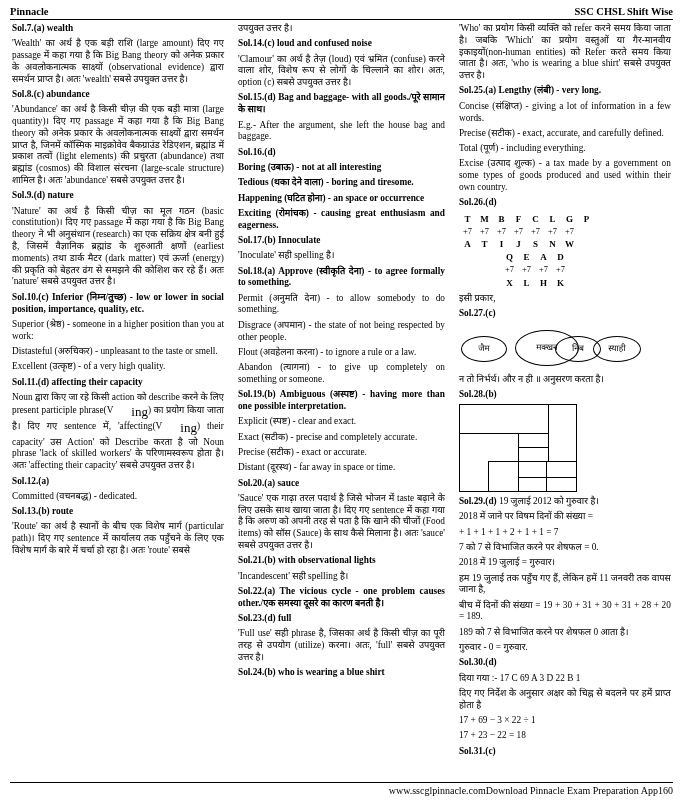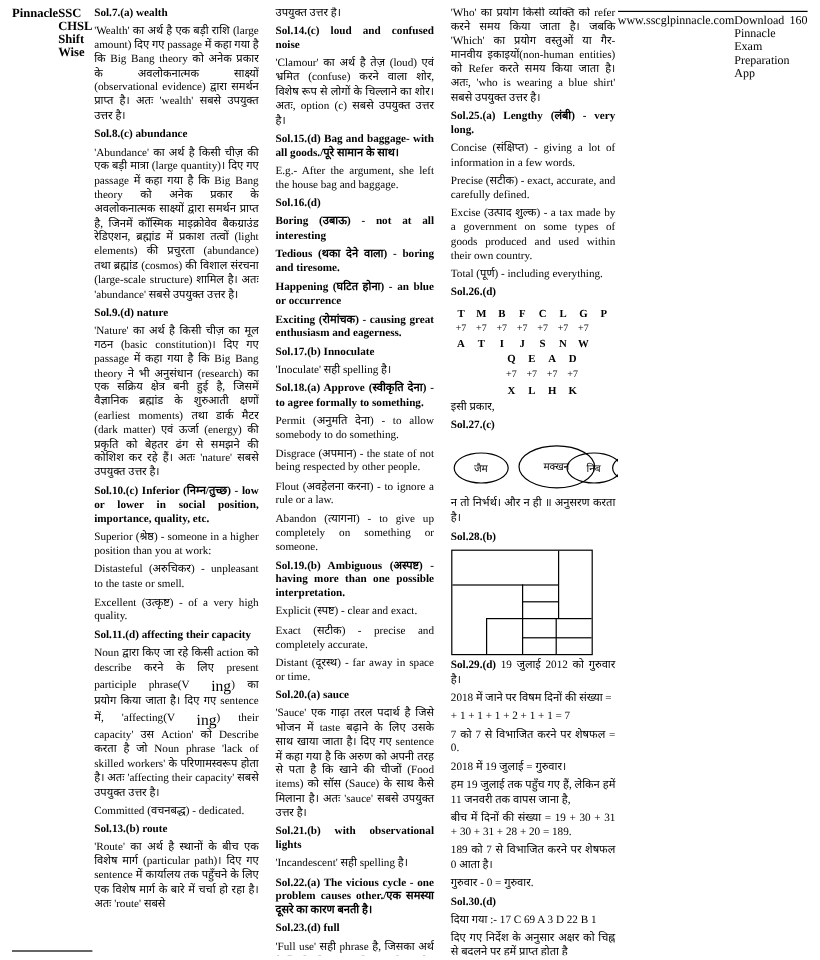--- a/index.html
+++ b/index.html
@@ -13,21 +13,21 @@
     font-family: "Liberation Serif", serif;
     color: #000;
     overflow: hidden;
   }
   .page {
     width: 683px;
     height: 800px;
     box-sizing: border-box;
     padding: 6px 10px 4px 10px;
     display: flex;
-    flex-direction: row;
+    flex-direction: column;
     position: relative;
   }
   .header {
     display: flex;
     justify-content: space-between;
     align-items: baseline;
     font-size: 10.5px;
     font-weight: bold;
     border-bottom: 1.2px solid #000;
     padding-bottom: 2px;
@@ -158,64 +158,66 @@
       <p class="para qlabel">Sol.8.(c) abundance</p>
       <p class="para">'Abundance' का अर्थ है किसी चीज़ की एक बड़ी मात्रा (large quantity)। दिए गए passage में कहा गया है कि Big Bang theory को अनेक प्रकार के अवलोकनात्मक साक्ष्यों द्वारा समर्थन प्राप्त है, जिनमें कॉस्मिक माइक्रोवेव बैकग्राउंड रेडिएशन, ब्रह्मांड में प्रकाश तत्वों (light elements) की प्रचुरता (abundance) तथा ब्रह्मांड (cosmos) की विशाल संरचना (large-scale structure) शामिल है। अतः 'abundance' सबसे उपयुक्त उत्तर है।</p>
       <p class="para qlabel">Sol.9.(d) nature</p>
       <p class="para">'Nature' का अर्थ है किसी चीज़ का मूल गठन (basic constitution)। दिए गए passage में कहा गया है कि Big Bang theory ने भी अनुसंधान (research) का एक सक्रिय क्षेत्र बनी हुई है, जिसमें वैज्ञानिक ब्रह्मांड के शुरुआती क्षणों (earliest moments) तथा डार्क मैटर (dark matter) एवं ऊर्जा (energy) की प्रकृति को बेहतर ढंग से समझने की कोशिश कर रहे हैं। अतः 'nature' सबसे उपयुक्त उत्तर है।</p>
       <p class="para"><span class="b">Sol.10.(c) Inferior (निम्न/तुच्छ) - low or lower in social position, importance, quality, etc.</span></p>
       <p class="para">Superior (श्रेष्ठ) - someone in a higher position than you at work:</p>
       <p class="para">Distasteful (अरुचिकर) - unpleasant to the taste or smell.</p>
       <p class="para">Excellent (उत्कृष्ट) - of a very high quality.</p>
       <p class="para qlabel">Sol.11.(d) affecting their capacity</p>
       <p class="para">Noun द्वारा किए जा रहे किसी action को describe करने के लिए present participle phrase(V<span class="sub">ing</span>) का प्रयोग किया जाता है। दिए गए sentence में, 'affecting(V<span class="sub">ing</span>) their capacity' उस Action' को Describe करता है जो Noun phrase 'lack of skilled workers' के परिणामस्वरूप होता है। अतः 'affecting their capacity' सबसे उपयुक्त उत्तर है।</p>
+      <p class="para qlabel">Sol.12.(a)</p>
       <p class="para">Committed (वचनबद्ध) - dedicated.</p>
       <p class="para qlabel">Sol.13.(b) route</p>
       <p class="para">'Route' का अर्थ है स्थानों के बीच एक विशेष मार्ग (particular path)। दिए गए sentence में कार्यालय तक पहुँचने के लिए एक विशेष मार्ग के बारे में चर्चा हो रहा है। अतः 'route' सबसे</p>
     </div>
 
     <div class="col c2">
       <p class="para">उपयुक्त उत्तर है।</p>
       <p class="para qlabel">Sol.14.(c) loud and confused noise</p>
       <p class="para">'Clamour' का अर्थ है तेज़ (loud) एवं भ्रमित (confuse) करने वाला शोर, विशेष रूप से लोगों के चिल्लाने का शोर। अतः, option (c) सबसे उपयुक्त उत्तर है।</p>
       <p class="para"><span class="b">Sol.15.(d) Bag and baggage- with all goods./पूरे सामान के साथ।</span></p>
       <p class="para">E.g.- After the argument, she left the house bag and baggage.</p>
       <p class="para qlabel">Sol.16.(d)</p>
       <p class="para"><span class="b">Boring (उबाऊ) - not at all interesting</span></p>
       <p class="para"><span class="b">Tedious (थका देने वाला) - boring and tiresome.</span></p>
-      <p class="para"><span class="b">Happening (घटित होना) - an blue or occurrence</span></p>
+      <p class="para"><span class="b">Happening (घटित होना) - an space or occurrence</span></p>
       <p class="para"><span class="b">Exciting (रोमांचक) - causing great enthusiasm and eagerness.</span></p>
       <p class="para qlabel">Sol.17.(b) Innoculate</p>
       <p class="para">'Inoculate' सही spelling है।</p>
       <p class="para"><span class="b">Sol.18.(a) Approve (स्वीकृति देना) - to agree formally to something.</span></p>
       <p class="para">Permit (अनुमति देना) - to allow somebody to do something.</p>
       <p class="para">Disgrace (अपमान) - the state of not being respected by other people.</p>
       <p class="para">Flout (अवहेलना करना) - to ignore a rule or a law.</p>
       <p class="para">Abandon (त्यागना) - to give up completely on something or someone.</p>
       <p class="para"><span class="b">Sol.19.(b) Ambiguous (अस्पष्ट) - having more than one possible interpretation.</span></p>
       <p class="para">Explicit (स्पष्ट) - clear and exact.</p>
       <p class="para">Exact (सटीक) - precise and completely accurate.</p>
+      <p class="para">Precise (सटीक) - exact or accurate.</p>
       <p class="para">Distant (दूरस्थ) - far away in space or time.</p>
       <p class="para qlabel">Sol.20.(a) sauce</p>
       <p class="para">'Sauce' एक गाढ़ा तरल पदार्थ है जिसे भोजन में taste बढ़ाने के लिए उसके साथ खाया जाता है। दिए गए sentence में कहा गया है कि अरुण को अपनी तरह से पता है कि खाने की चीजों (Food items) को सॉस (Sauce) के साथ कैसे मिलाना है। अतः 'sauce' सबसे उपयुक्त उत्तर है।</p>
       <p class="para"><span class="b">Sol.21.(b) with observational lights</span></p>
       <p class="para">'Incandescent' सही spelling है।</p>
       <p class="para"><span class="b">Sol.22.(a) The vicious cycle - one problem causes other./एक समस्या दूसरे का कारण बनती है।</span></p>
       <p class="para qlabel">Sol.23.(d) full</p>
       <p class="para">'Full use' सही phrase है, जिसका अर्थ है किसी चीज़ का पूरी तरह से उपयोग (utilize) करना। अतः, 'full' सबसे उपयुक्त उत्तर है।</p>
       <p class="para"><span class="b">Sol.24.(b) who is wearing a blue shirt</span></p>
     </div>
 
     <div class="col c3">
       <p class="para">'Who' का प्रयोग किसी व्यक्ति को refer करने समय किया जाता है। जबकि 'Which' का प्रयोग वस्तुओं या गैर-मानवीय इकाइयों(non-human entities) को Refer करते समय किया जाता है। अतः, 'who is wearing a blue shirt' सबसे उपयुक्त उत्तर है।</p>
       <p class="para"><span class="b">Sol.25.(a) Lengthy (लंबी) - very long.</span></p>
       <p class="para">Concise (संक्षिप्त) - giving a lot of information in a few words.</p>
       <p class="para">Precise (सटीक) - exact, accurate, and carefully defined.</p>
+      <p class="para">Total (पूर्ण) - including everything.</p>
       <p class="para">Excise (उत्पाद शुल्क) - a tax made by a government on some types of goods produced and used within their own country.</p>
-      <p class="para">Total (पूर्ण) - including everything.</p>
 
       <p class="para qlabel">Sol.26.(d)</p>
 
       <div class="fig26">
         <div class="row">
           <span class="cell">T</span>
           <span class="cell">M</span>
           <span class="cell">B</span>
           <span class="cell">F</span>
           <span class="cell">C</span>

